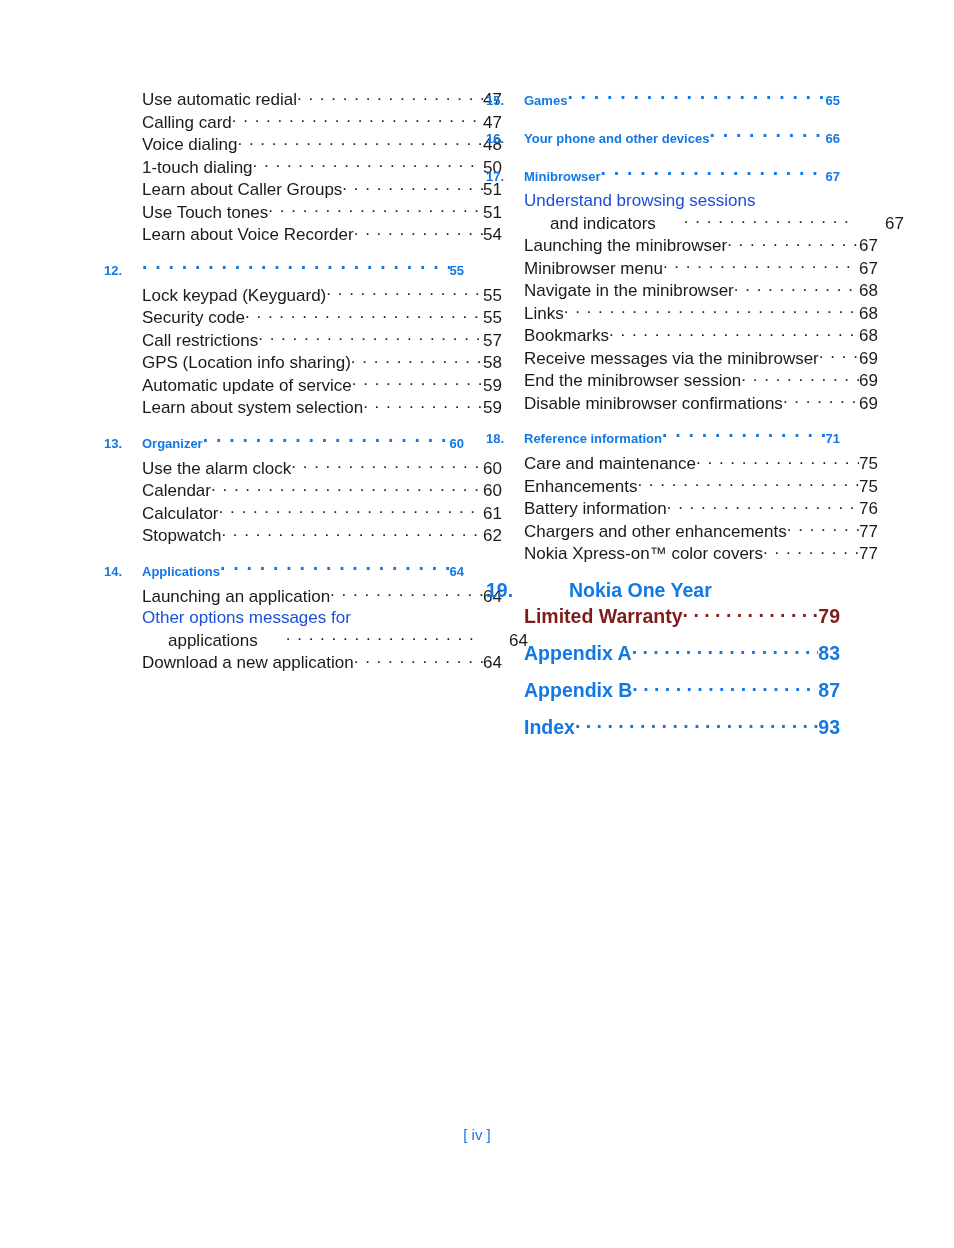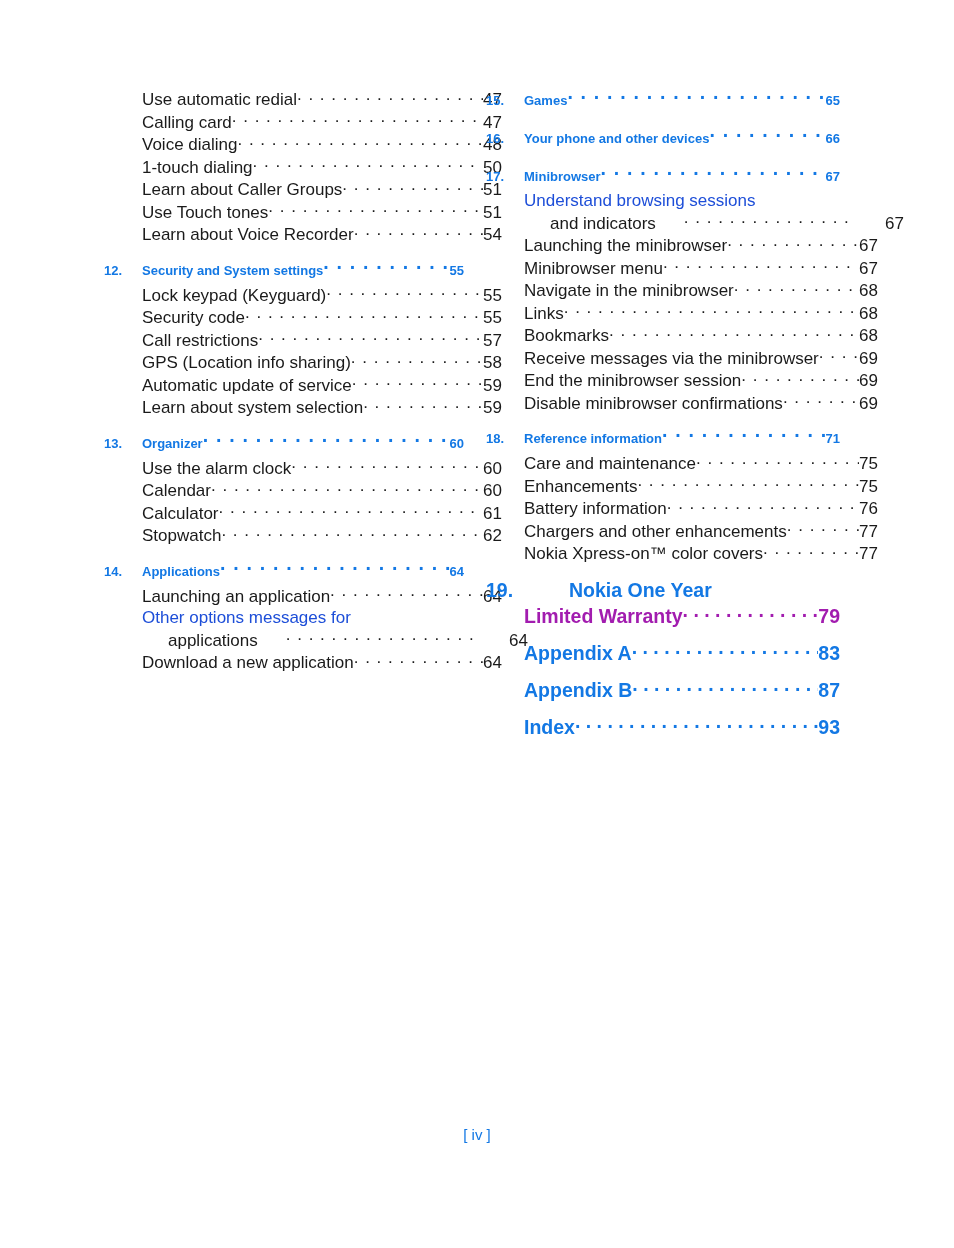--- a/index.html
+++ b/index.html
@@ -100,21 +100,21 @@
     font-weight: bold;
     font-size: 19.5px;
     line-height: 26px;
     margin-top: 12px;
     display: flex;
     gap: 45px;
   }
   .chapter-wrap-first .num { width: 38px; }
 
   .chapter-cont {
-    color: #a21caf;
+    color: #7f1d1d;
     font-weight: bold;
     font-size: 19.5px;
     line-height: 26px;
     margin-top: 0;
   }
   .chapter-cont .num { width: 38px; }
 
   
   .appendix {
     color: #1378E4;
@@ -202,21 +202,20 @@
         <span class="pg">51</span>
       </div>
       <div class="sub row">
         <span class="title">Learn about Voice Recorder</span>
         <span class="leader"></span>
         <span class="pg">54</span>
       </div>
 
       <div class="chapter row">
         <span class="num">12.</span>
-        <span class="title">Security and System settings</span>
         <span class="leader"></span>
         <span class="pg">55</span>
       </div>
       <div class="sub row">
         <span class="title">Lock keypad (Keyguard)</span>
         <span class="leader"></span>
         <span class="pg">55</span>
       </div>
       <div class="sub row">
         <span class="title">Security code</span>

